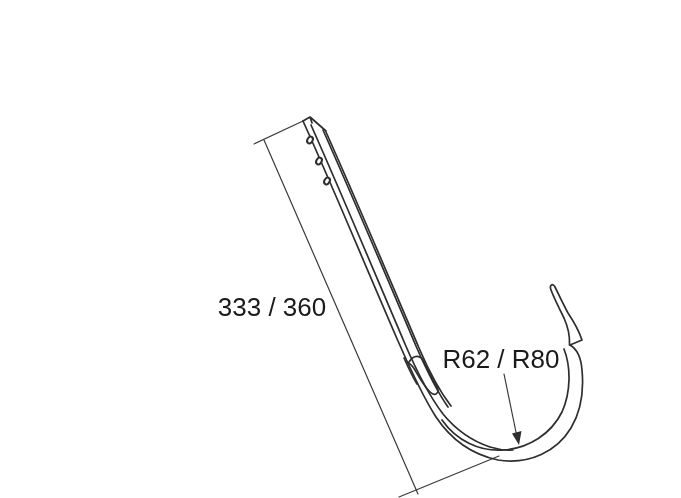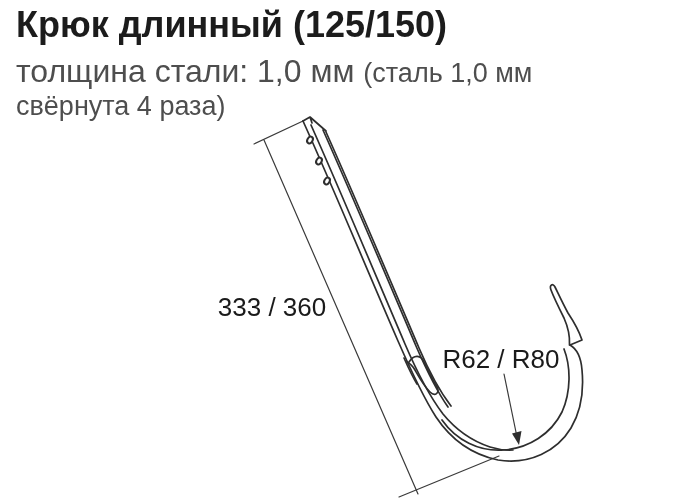--- a/index.html
+++ b/index.html
@@ -25,24 +25,20 @@
     font-family:"Liberation Sans", sans-serif;font-size:26px;fill:#1a1a1a;
     text-anchor:middle;
   }
   .arrow-head{fill:#2e2e2e;stroke:none;}
 </style>
 </head>
 <body>
 
 <div class="stage">
 
-  <div class="header">
-    <div class="title">Крюк длинный (125/150)</div>
-    <div class="subtitle"><span class="sub-big">толщина стали: 1,0 мм </span><span class="sub-small">(сталь 1,0 мм свёрнута 4 раза)</span></div>
-  </div>
 
   <svg class="drawing" width="681" height="498" viewBox="0 0 681 498" xmlns="http://www.w3.org/2000/svg">
 
     <path class="dim-line" d="M 303 121 L 254 144"></path>
 
     <path class="dim-line" d="M 264 140 L 418 494"></path>
 
     <path class="dim-line" d="M 399 497 L 499 456"></path>
 
     <path class="dim-line" d="M 504 374 L 517 437"></path>

